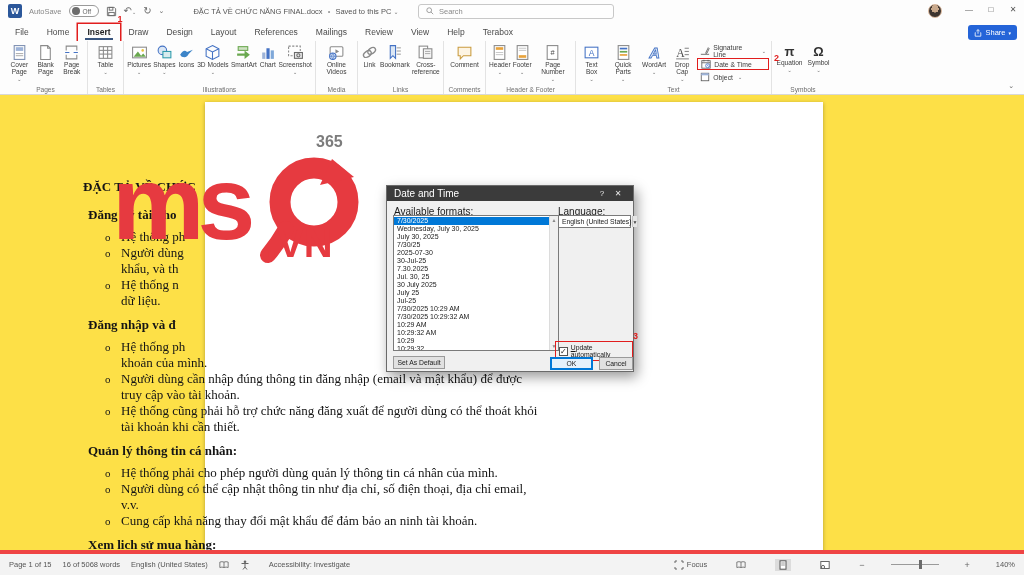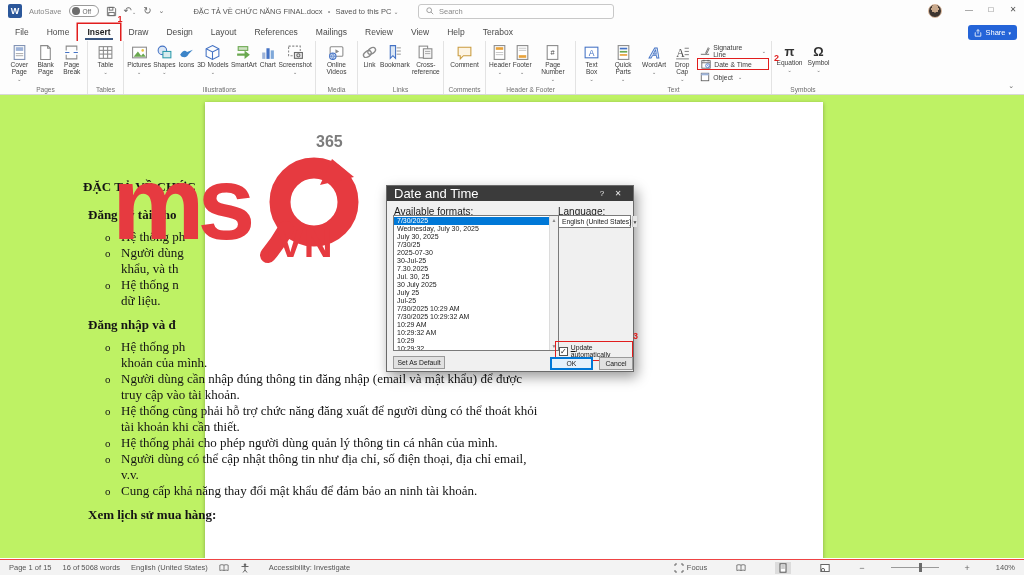--- a/index.html
+++ b/index.html
@@ -54,40 +54,40 @@
   .rbtn .dd{ font-size:5px; color:#555; margin-top:1px; }
   .stack{ display:flex; flex-direction:column; justify-content:flex-start; gap:1px; margin-top:2px; }
   .srow{ display:flex; align-items:center; gap:3px; font-size:6.8px; color:#3c3c3c; height:12px; padding:0 3px; position:relative; }
   .srow svg{ width:10px; height:10px; }
   .srow .dd{ font-size:5px; color:#555; margin-left:2px; }
   .srow.annbox{ border:1.5px solid #e11d1d; }
   .glyphic{ font-size:13px; line-height:15px; color:#333; font-weight:bold;}
   .collapse-chev{ position:absolute; right:10px; bottom:4px; font-size:7px; color:#666; }
 
   
-  .docarea{ position:absolute; left:0; top:95px; right:0; bottom:17px; background:#bef264; overflow:hidden; }
+  .docarea{ position:absolute; left:0; top:95px; right:0; bottom:17px; background:#fde047; overflow:hidden; }
   .pagepaper{ position:absolute; left:205px; top:7px; width:618px; height:470px; background:#fff;
               box-shadow:0 1px 4px rgba(0,0,0,.3); }
   .logo365{ position:absolute; left:316px; top:38px; font-size:16px; font-weight:bold; color:#7c7c7c; z-index:3; }
   .msologo{ position:absolute; left:118px; top:52px; z-index:3; }
   .doccontent{ position:absolute; left:0; top:84px; right:0; font-family:"Liberation Serif", serif;
                font-size:13px; color:#151515; }
   .dl{ position:relative; height:16px; line-height:16px; white-space:nowrap; }
   .dl-title{ font-weight:bold; padding-left:83px; margin-bottom:12px; }
   .dl-h{ font-weight:bold; padding-left:88px; margin-top:8px; margin-bottom:6px; }
   .mk{ position:absolute; left:105px; font-size:11px; }
   .lf{ position:absolute; left:121px; }
   .dl-h .lf, .dl-title .lf{ position:static; }
   .rf{ position:absolute; left:429px; }
 
   
   .dlg{ position:absolute; left:386px; top:185px; width:248px; height:187px; background:#f0f0f0;
         border:1px solid #6a6a6a; box-shadow:3px 5px 12px rgba(0,0,0,.4); z-index:10; }
   .dlg-tb{ height:15px; background:#3b3b3b; color:#fff; display:flex; align-items:center; padding:0 7px; }
-  .dlg-tb .t{ flex:1; font-size:13px; }
+  .dlg-tb .t{ flex:1; font-size:10px; }
   .dlg-tb .q,.dlg-tb .x{ width:16px; text-align:center; font-size:8px; color:#e8e8e8; }
   .dlbl{ position:absolute; font-size:10px; color:#1a1a1a; }
   .fl::first-letter{ text-decoration:underline; }
   .listbox{ position:absolute; left:6px; top:29px; width:166px; height:136px; background:#fff;
             border:1px solid #7a7a7a; display:flex; }
   .items{ flex:1; overflow:hidden; padding-top:1px; }
   .fmt{ font-size:7px; line-height:8px; padding-left:3px; white-space:nowrap; color:#1a1a1a; }
   .fmt.sel{ background:#0078d7; color:#fff; }
   .sbar{ width:9px; background:#f0f0f0; border-left:1px solid #dcdcdc; display:flex; flex-direction:column;
          justify-content:space-between; align-items:center; font-size:5px; color:#888; padding:1px 0; }
@@ -99,22 +99,22 @@
   .chkwrap{ position:absolute; left:168px; top:155px; border:1.5px solid #e11d1d; padding:2px 3px;
             display:flex; align-items:center; gap:3px; background:transparent; }
   .chk{ width:9px; height:9px; background:#fff; border:1px solid #555; font-size:8px; line-height:8px;
         text-align:center; color:#1a1a1a; }
   .chklbl{ font-size:6.8px; color:#1a1a1a; }
   .dbtn{ position:absolute; height:13px; background:#e1e1e1; border:1px solid #9a9a9a; font-size:6.8px;
          display:flex; align-items:center; justify-content:center; color:#1a1a1a; }
   .dbtn.focus{ border:2px solid #0078d7; background:#e5f1fb; }
 
   
-  .statusbar{ position:absolute; left:0; bottom:0; right:0; height:16px; background:#f3f3f3;
-              border-top:1px solid #ef4444; display:flex; align-items:center; gap:11px;
+  .statusbar{ position:absolute; left:0; bottom:0; right:0; height:25px; background:#f3f3f3;
+              border-top:4px solid #ef4444; display:flex; align-items:center; gap:11px;
               padding:0 9px; font-size:7.5px; color:#555; }
   .sb-right{ margin-left:auto; display:flex; align-items:center; gap:26px; }
   .sb-ic svg{ width:10px; height:10px; display:block; }
   .viewic{ padding:1px 3px; }
   .viewic.active{ background:#dcdcdc; }
   .ztrack{ position:relative; width:48px; height:1px; background:#9a9a9a; }
   .zthumb{ position:absolute; left:60%; top:-4px; width:3px; height:9px; background:#6a6a6a; }
   .zsign{ font-size:9px; color:#666; }
 </style>
 </head>
@@ -575,20 +575,21 @@
         <div class="dl dl-c">
           <span class="lf">truy cập vào tài khoản.</span>
         </div>
         <div class="dl dl-b">
           <span class="mk">o</span>
           <span class="lf">Hệ thống cũng phải hỗ trợ chức năng đăng xuất để người dùng có thể thoát khỏi</span>
         </div>
         <div class="dl dl-c">
           <span class="lf">tài khoản khi cần thiết.</span>
         </div>
+        <div class="dl dl-h"><span class="lf">Quản lý thông tin cá nhân:</span></div>
         <div class="dl dl-b">
           <span class="mk">o</span>
           <span class="lf">Hệ thống phải cho phép người dùng quản lý thông tin cá nhân của mình.</span>
         </div>
         <div class="dl dl-b">
           <span class="mk">o</span>
           <span class="lf">Người dùng có thể cập nhật thông tin như địa chỉ, số điện thoại, địa chỉ email,</span>
         </div>
         <div class="dl dl-c">
           <span class="lf">v.v.</span>

